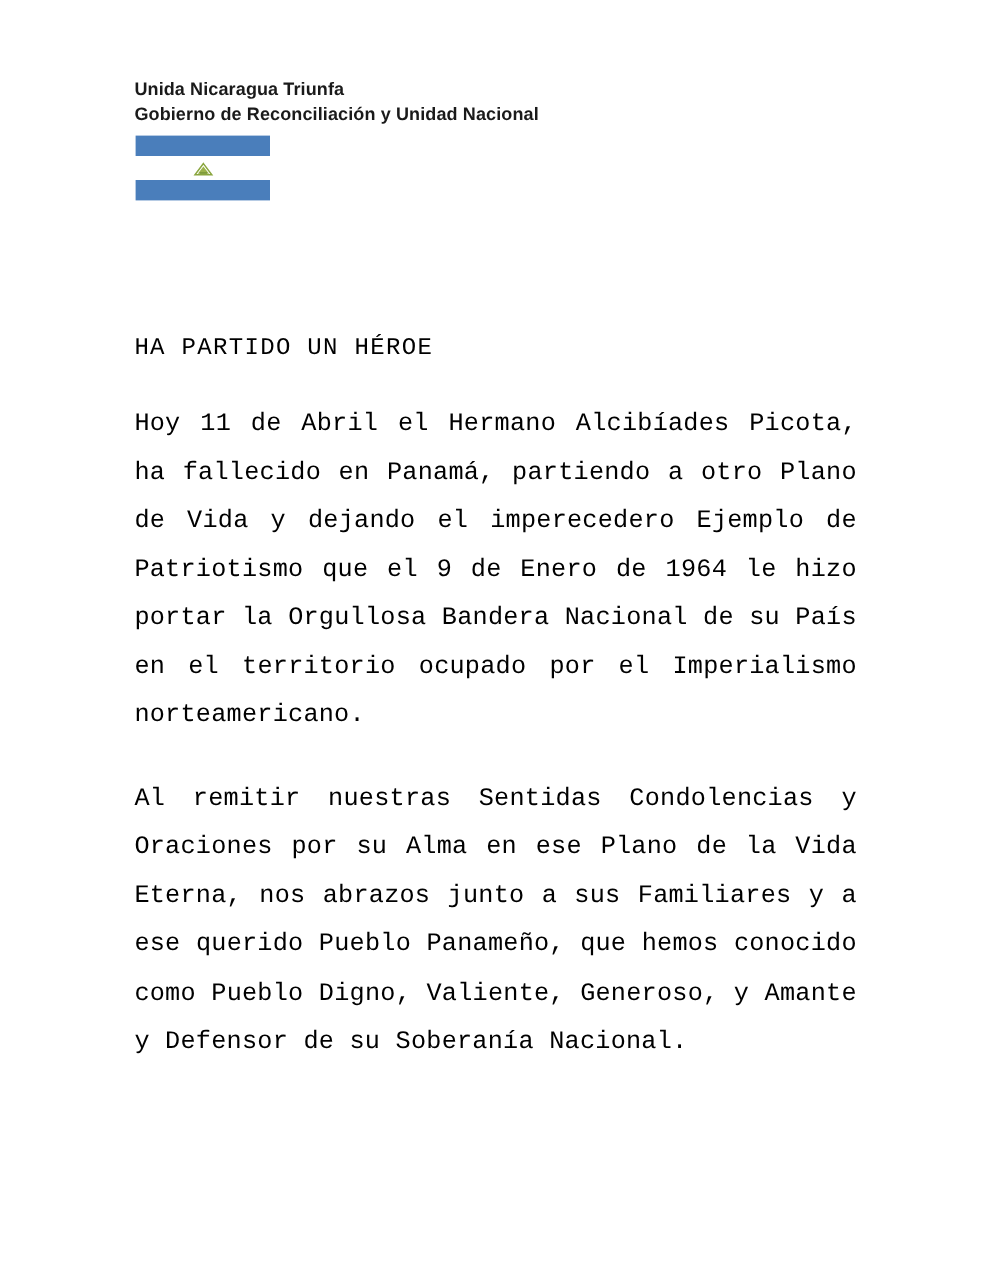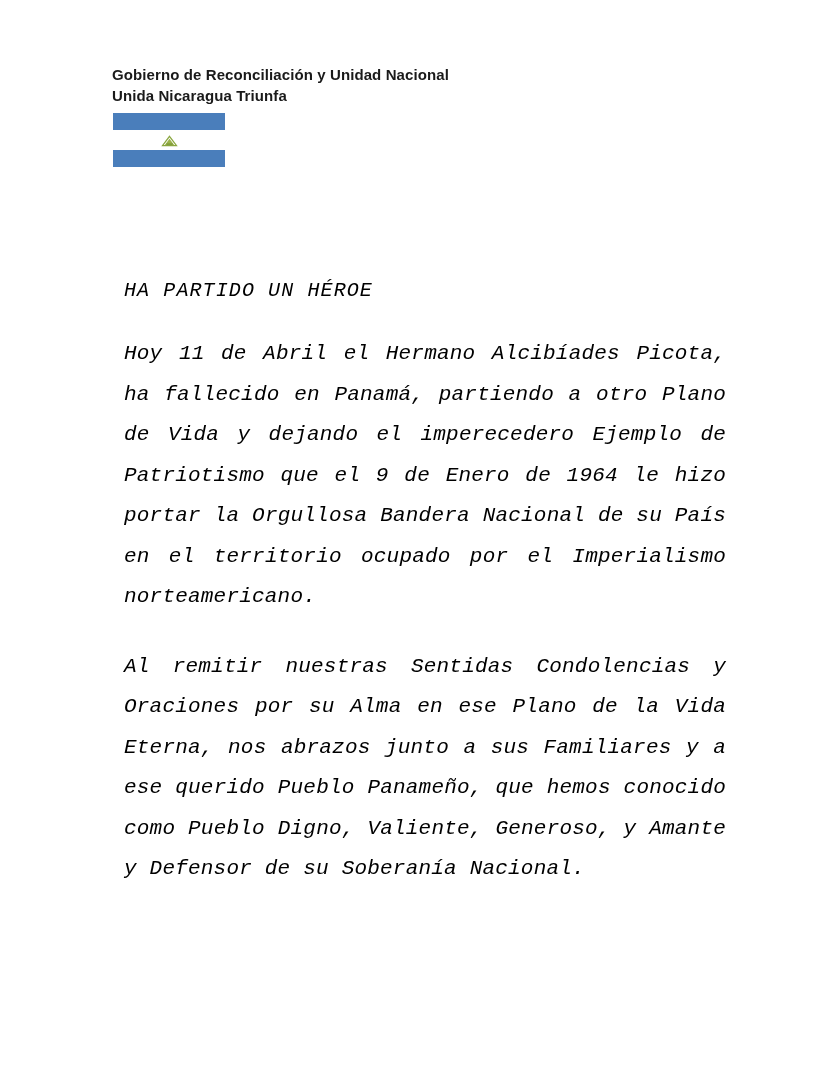--- a/index.html
+++ b/index.html
@@ -54,24 +54,23 @@
   .flag-stripe.bottom { top: 37px; }
   .flag-emblem {
     position: absolute;
     left: 47px;
     top: 21px;
     width: 19px;
     height: 14px;
   }
   .doc-body {
     position: absolute;
-    left: 124px;
+    left: 112px;
     top: 276px;
     width: 602px;
-    font-style: italic;
   }
   .doc-title {
     font-family: "Liberation Mono", monospace;
     font-size: 20px;
     line-height: 30px;
     letter-spacing: 1.1px;
     color: #000000;
     margin: 0 0 28px 0;
     font-weight: normal;
   }
@@ -87,22 +86,22 @@
   .doc-para:last-child {
     margin-bottom: 0;
   }
 </style>
 </head>
 <body>
 
 <div class="page">
 
   <div class="letterhead">
+    <div class="letterhead-line">Unida Nicaragua Triunfa</div>
     <div class="letterhead-line">Gobierno de Reconciliación y Unidad Nacional</div>
-    <div class="letterhead-line">Unida Nicaragua Triunfa</div>
   </div>
 
   <div class="flag">
     <div class="flag-stripe top"></div>
     <div class="flag-stripe bottom"></div>
     <svg class="flag-emblem" viewBox="0 0 24 18">
       <polygon points="12,3 21,15 3,15" fill="none" stroke="#8aa63f" stroke-width="1.6"></polygon>
       <polygon points="12,6 18,14 6,14" fill="#9bb24a"></polygon>
       <rect x="8" y="12" width="8" height="2" fill="#7f9b3a"></rect>
     </svg>

